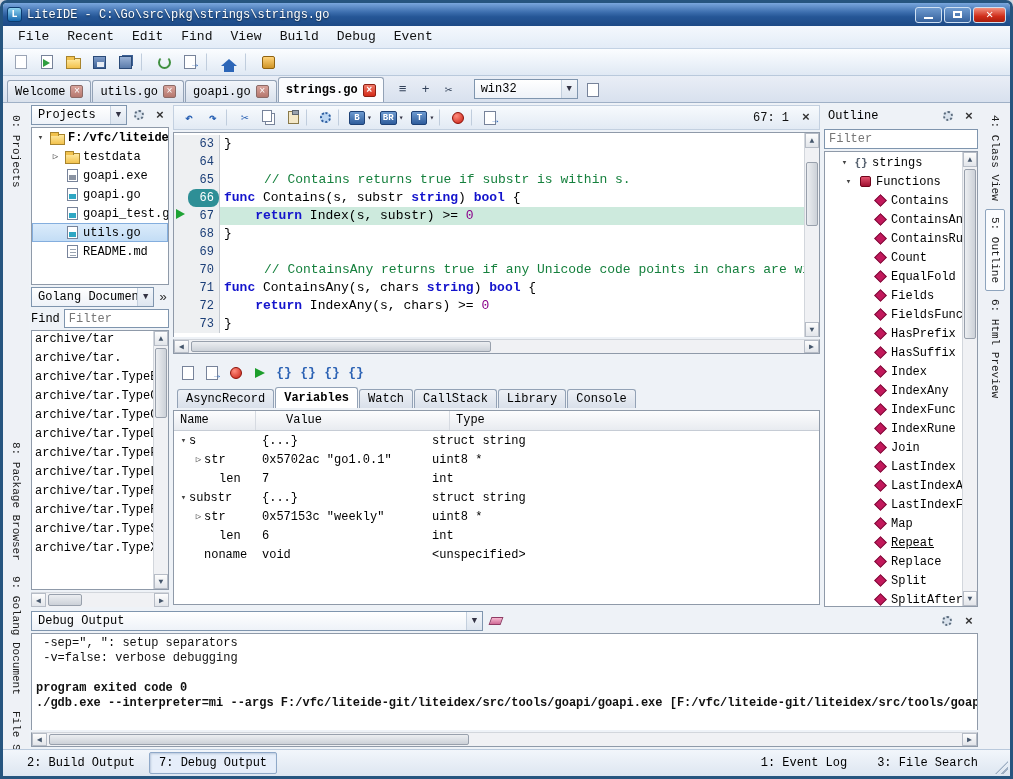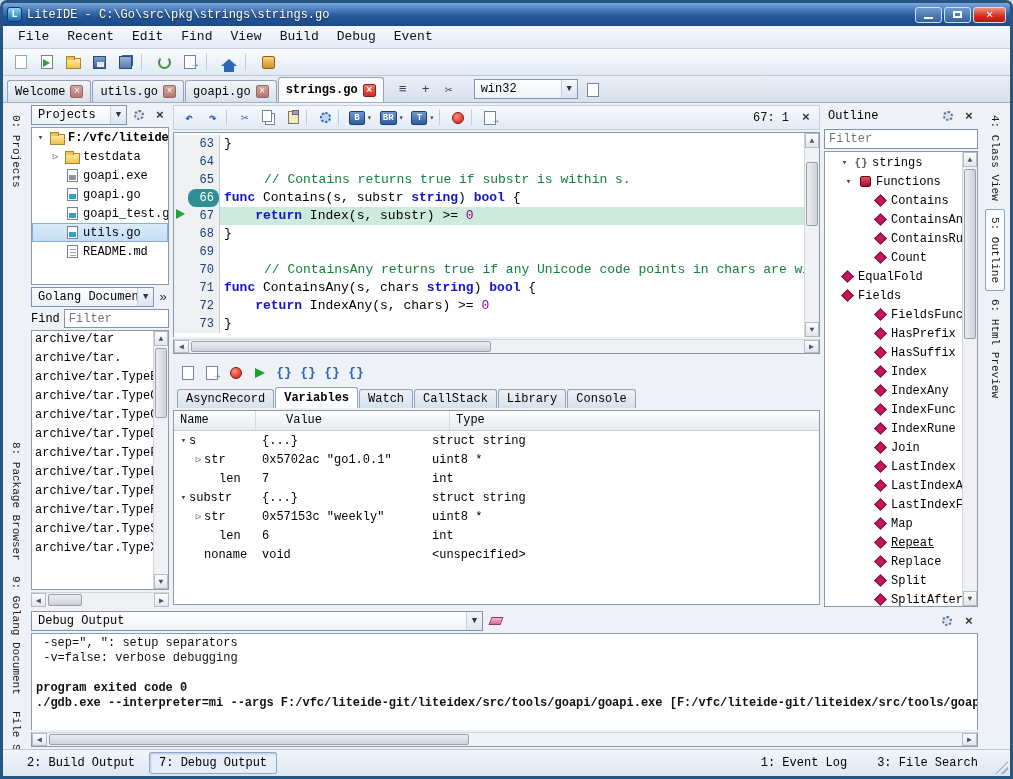--- a/index.html
+++ b/index.html
@@ -747,29 +747,29 @@
                 </div>
 
                 <div class="tree-row" style="padding-left: 33px;">
                   <span class="exp exp-none"></span>
                   <span class="ficon">
                     <span style="position:relative;display:inline-block;" class="ic-func"></span>
                   </span>
                   <span class="tlabel">Count</span>
                 </div>
 
-                <div class="tree-row" style="">
+                <div class="tree-row" style="padding-left: 33px;">
                   <span class="exp exp-none"></span>
                   <span class="ficon">
                     <span style="position:relative;display:inline-block;" class="ic-func"></span>
                   </span>
                   <span class="tlabel">EqualFold</span>
                 </div>
 
-                <div class="tree-row" style="">
+                <div class="tree-row" style="padding-left: 33px;">
                   <span class="exp exp-none"></span>
                   <span class="ficon">
                     <span style="position:relative;display:inline-block;" class="ic-func"></span>
                   </span>
                   <span class="tlabel">Fields</span>
                 </div>
 
                 <div class="tree-row" style="padding-left: 33px;">
                   <span class="exp exp-none"></span>
                   <span class="ficon">

